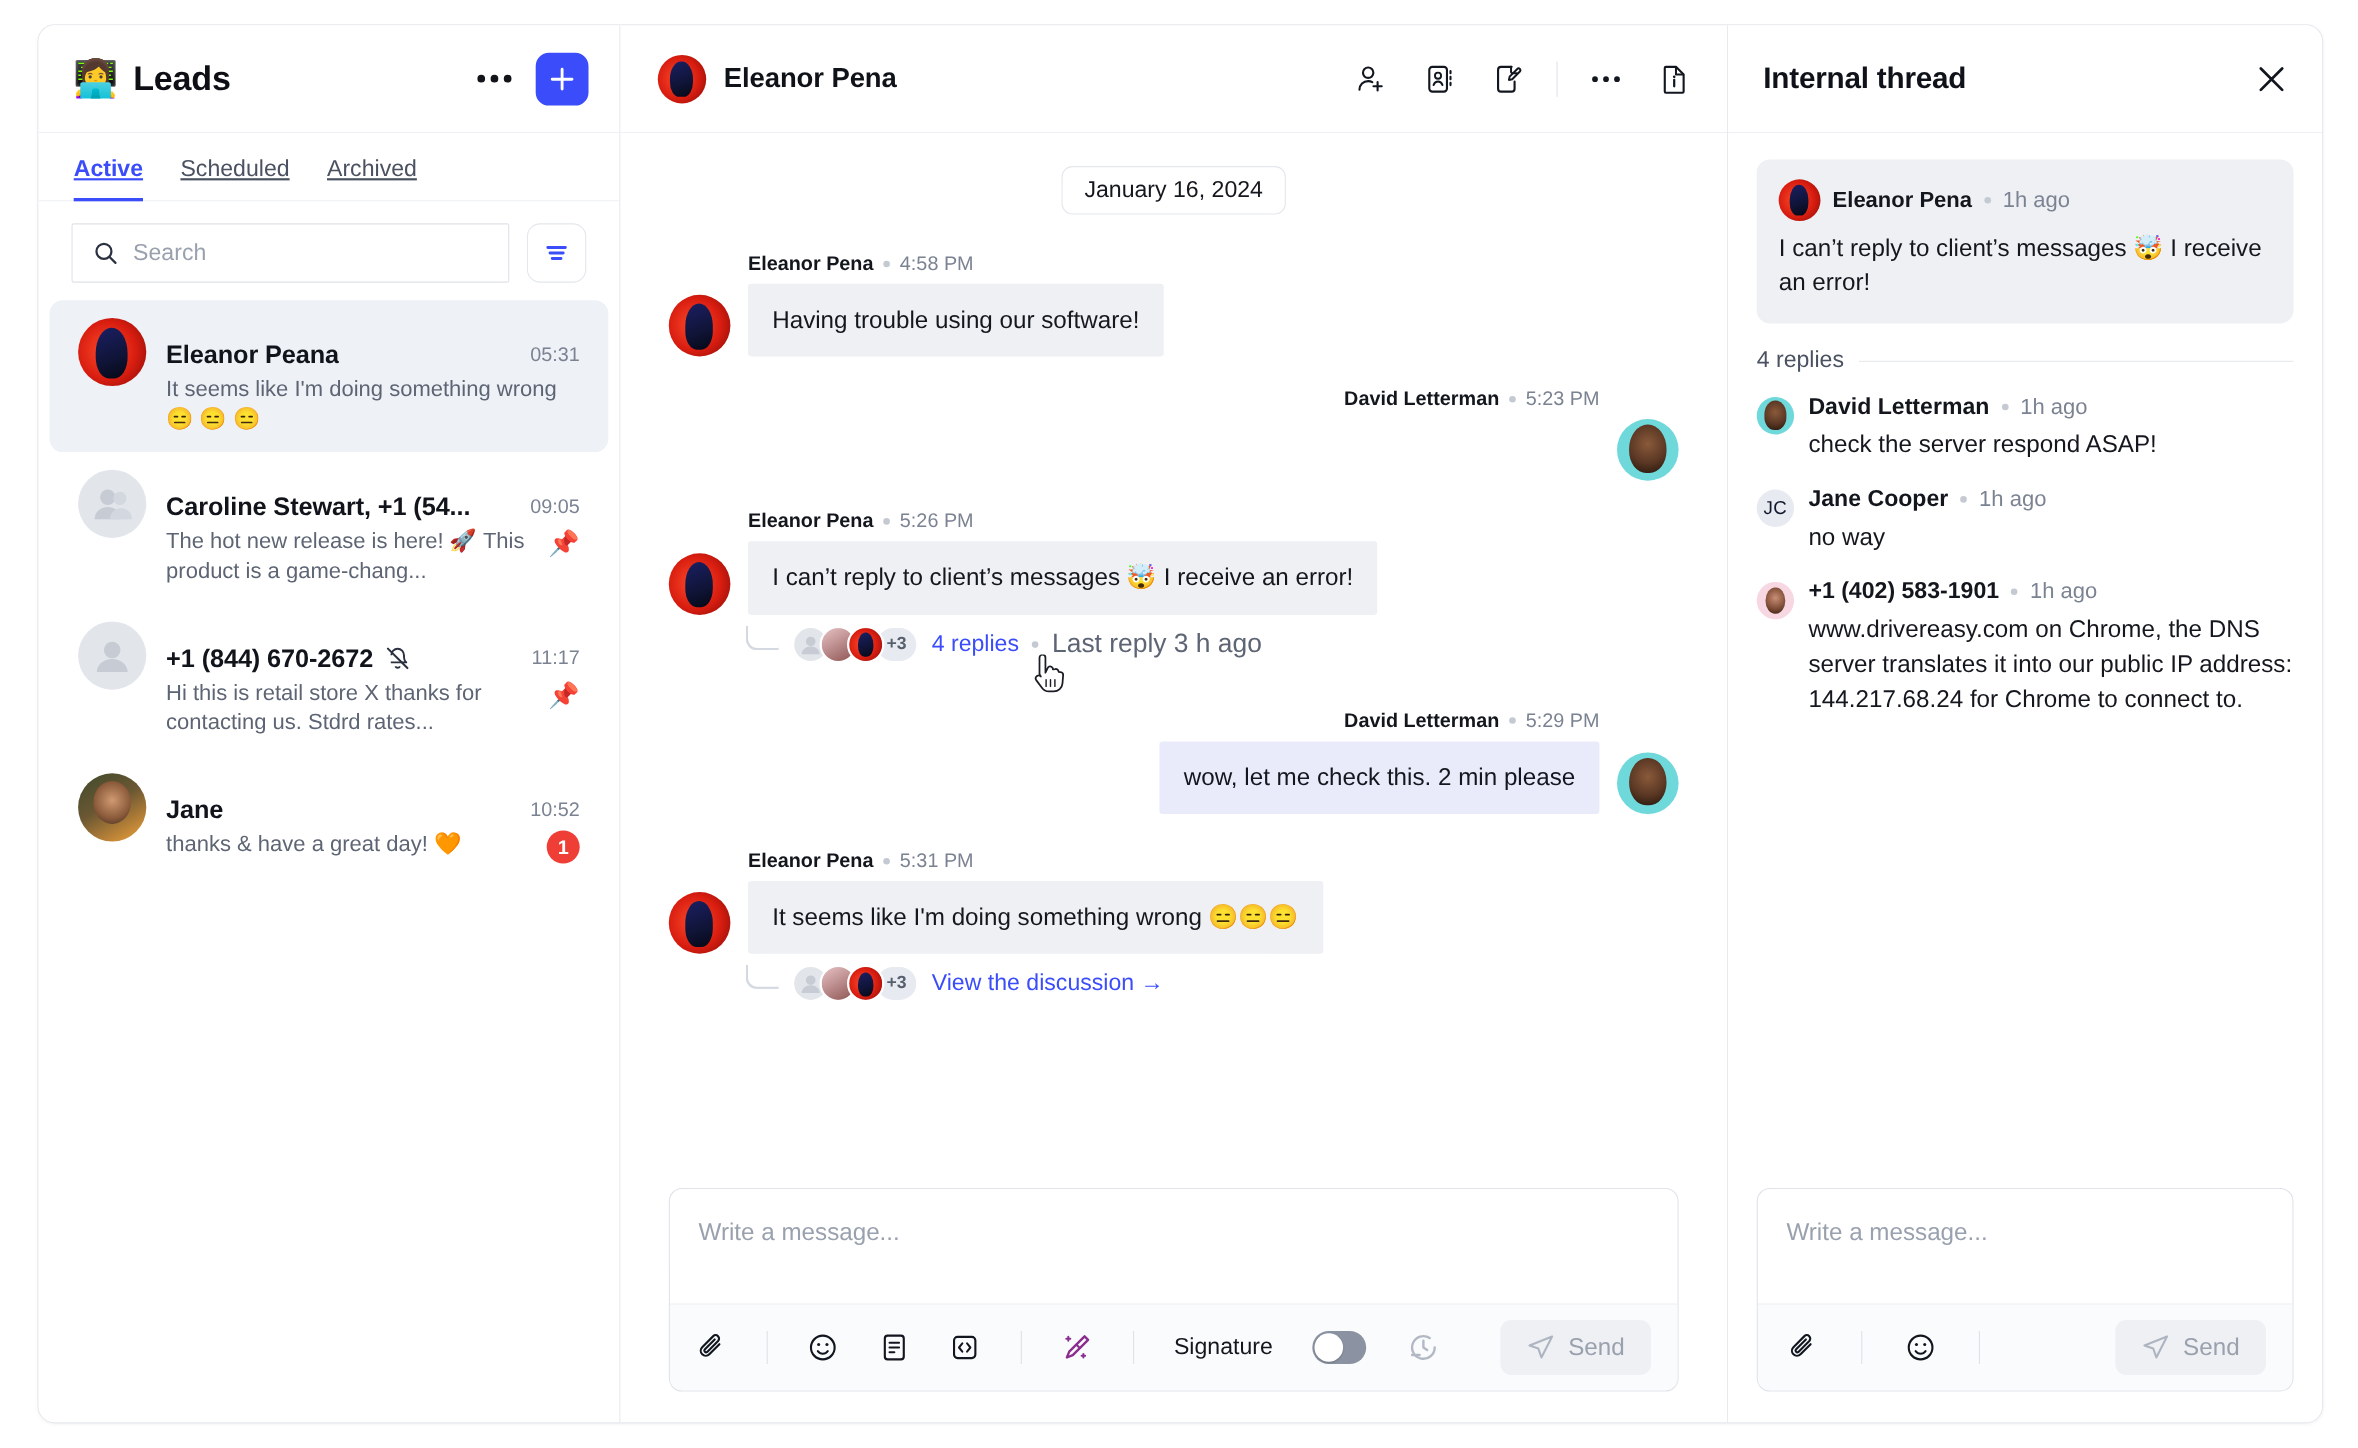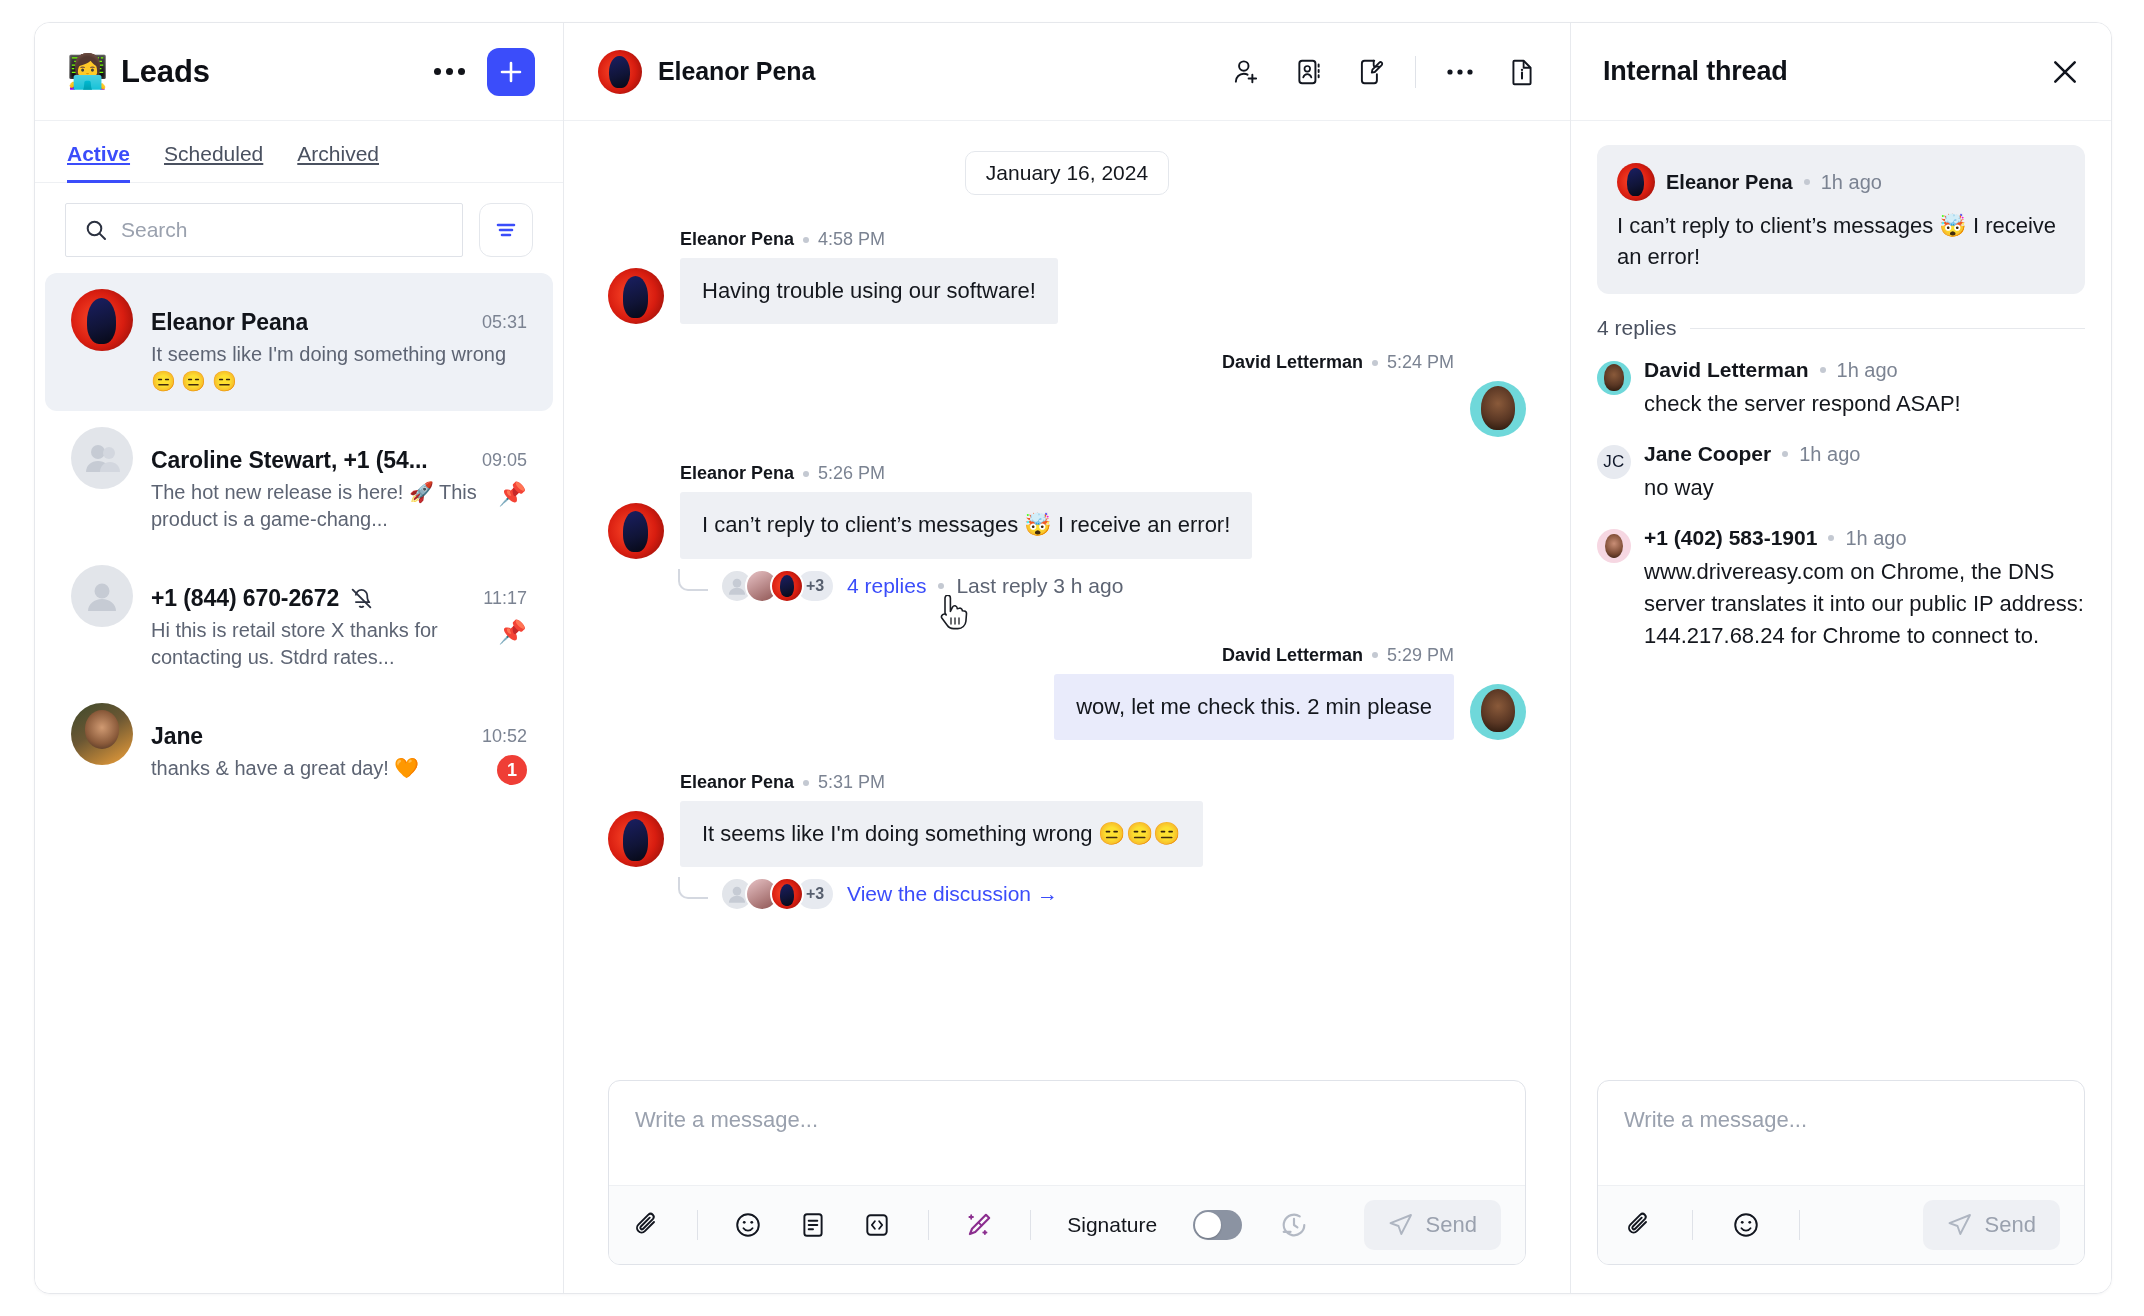--- a/index.html
+++ b/index.html
@@ -187,21 +187,21 @@
     border: 2px solid #fff; margin-left: -9px;
   }
   .av-stack .sm:first-child { margin-left: 0; }
   .av-more {
     background: #e7eaf0; color: #575f6e; font-size: 16px; font-weight: 600;
     height: 34px; min-width: 40px; border-radius: 17px; display:flex; align-items:center;
     justify-content:center; margin-left: -9px; border:2px solid #fff; padding: 0 7px;
   }
   .replies-link { color: #3b4dfa; font-size: 21px; font-weight: 500; cursor: pointer; }
   .replies-sep { width: 6px; height: 6px; border-radius: 50%; background: #c4c9d2; }
-  .replies-meta { color: #5d6473; font-size: 21px; }
+  .replies-meta { color: #5d6473; font-size: 24px; }
   .discussion-link { color: #3b4dfa; font-size: 21px; font-weight: 500; cursor: pointer; }
 
   .cursor-hand { position: absolute; width: 34px; height: 40px; pointer-events: none; }
 
   
   .composer-wrap { padding: 22px 44px 28px 44px; }
   .composer {
     border: 1px solid #e0e3e9; border-radius: 12px; overflow: hidden; background:#fff;
   }
   .composer-input {
@@ -454,21 +454,21 @@
         <div class="msg-row">
           <div class="msg-av av-red"></div>
           <div class="bubble inbound">Having trouble using our software!</div>
         </div>
       </div>
 
       <div class="msg-group grp-out" style="margin-top:28px">
         <div class="msg-label" style="margin-right:72px; justify-content:flex-end">
           <span class="who">David Letterman</span>
           <span class="dot"></span>
-          <span class="tm">5:24 PM</span>
+          <span class="tm">5:23 PM</span>
         </div>
         <div class="msg-row" style="justify-content:flex-end">
           <div class="msg-av av-dav"></div>
         </div>
       </div>
 
       <div class="msg-group" style="margin-top:26px">
         <div class="msg-label" style="margin-left:72px">
           <span class="who">Eleanor Pena</span>
           <span class="dot"></span>

